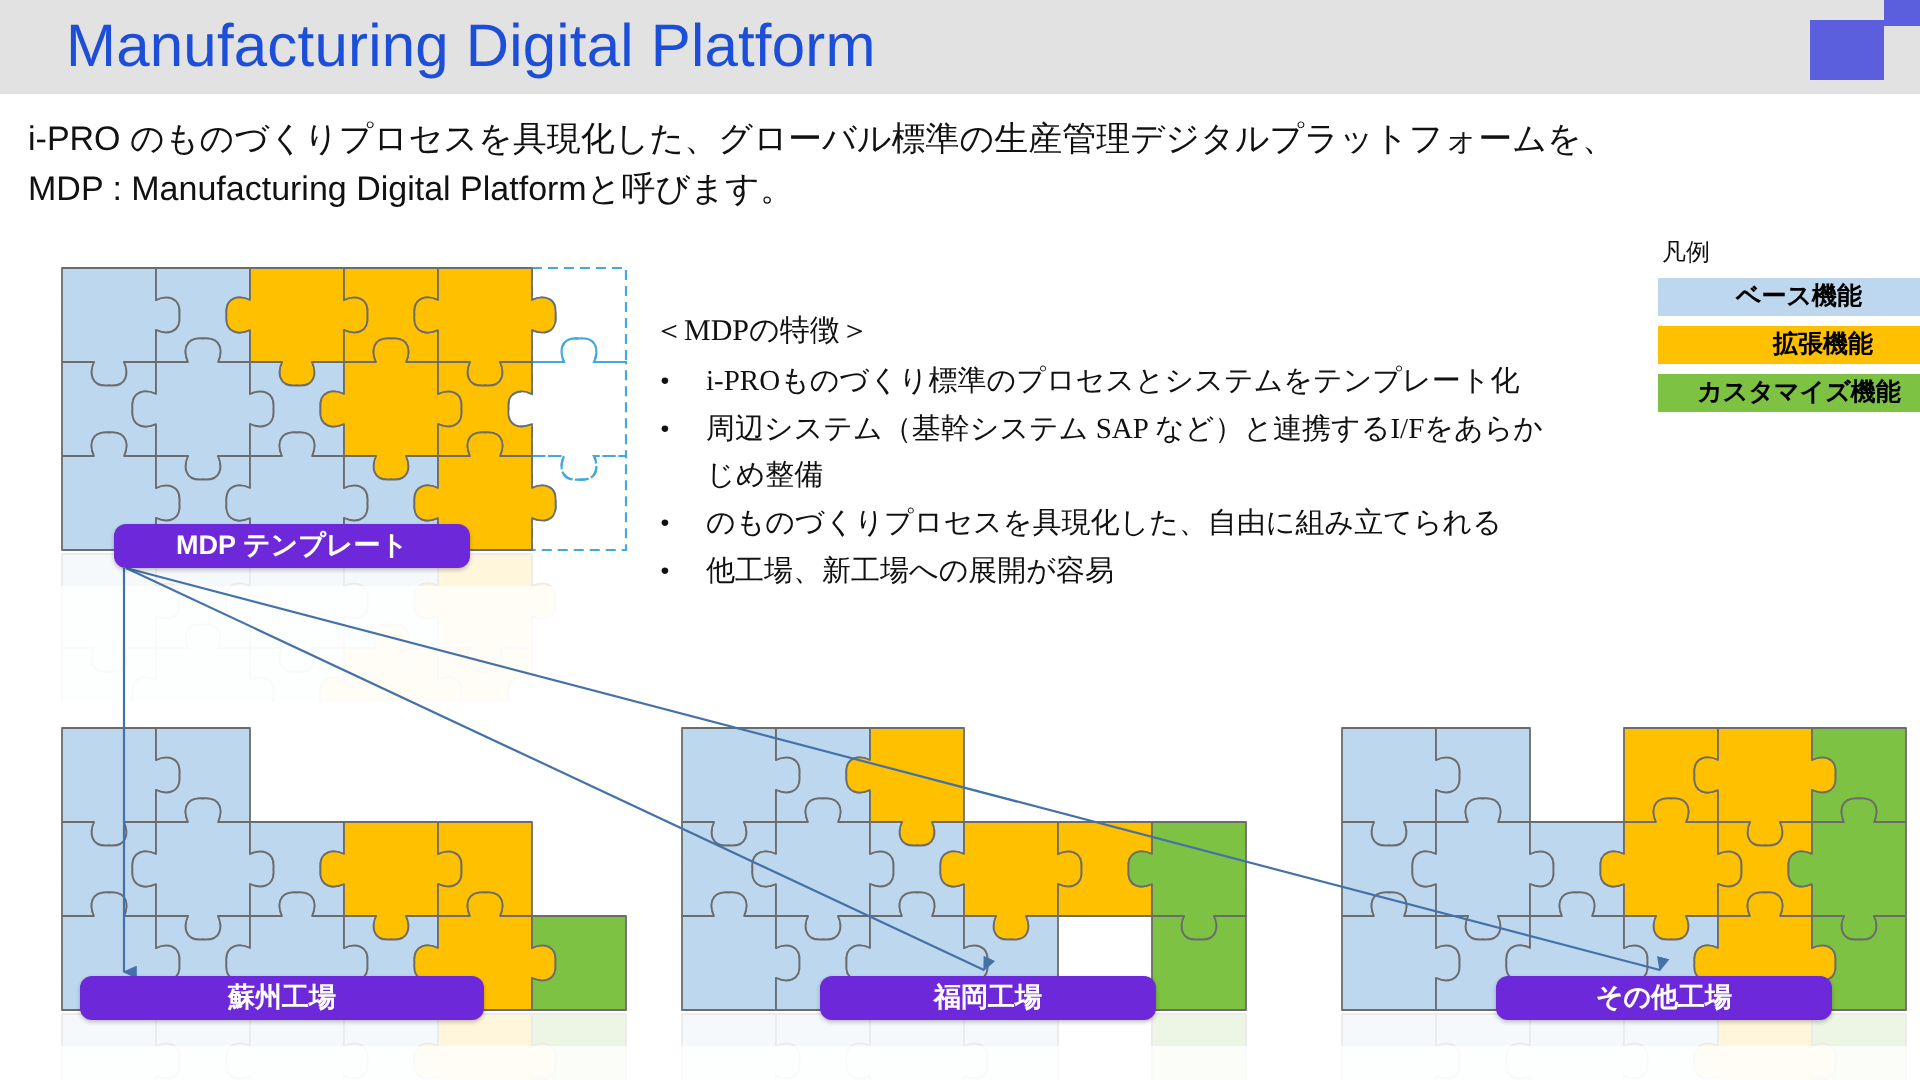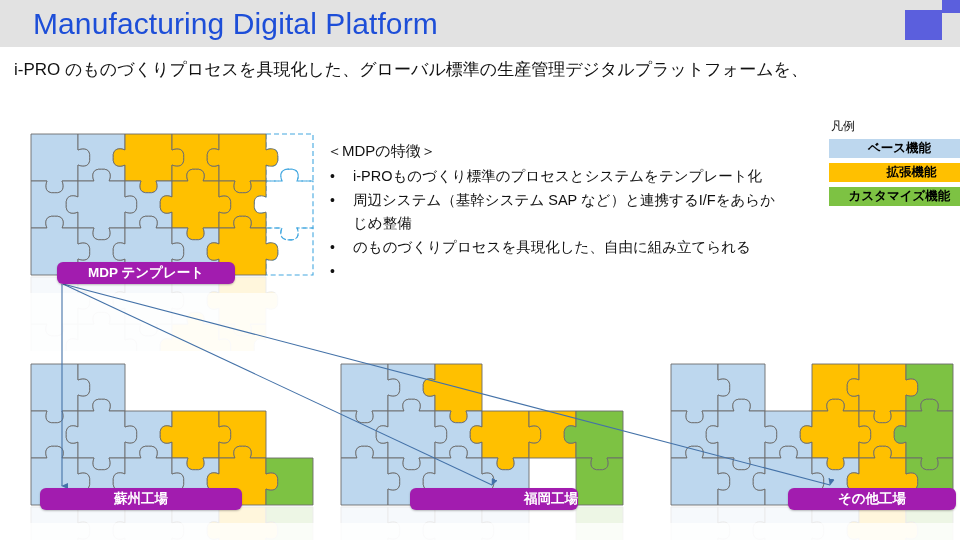--- a/index.html
+++ b/index.html
@@ -27,22 +27,22 @@
     background:#5b5fdd;
   }
   
   #intro{
     position:absolute;left:14px;top:57px;width:800px;
     font-size:17px;line-height:25px;color:#111;
   }
   #intro div{white-space:nowrap;}
   
   #features{
-    position:absolute;left:325px;top:139px;width:460px;
-    font-size:15px;line-height:24px;color:#111;
+    position:absolute;left:325px;top:154px;width:460px;
+    font-size:15px;line-height:24px;color:#111;font-family:Liberation Serif, serif;
   }
   #features .feat-title{margin:0 0 2px 2px;font-size:15px;}
   #features ul{list-style:none;margin:0;padding:0;}
   #features li{
     position:relative;padding-left:28px;margin:0 0 1px 0;
     font-size:14.5px;line-height:23px;
   }
   #features li .bullet{
     position:absolute;left:5px;top:0;font-size:14px;color:#111;
   }
@@ -55,60 +55,62 @@
   }
   #legend .lg-base{background:#bdd7ee;}
   #legend .lg-ext{background:#ffc000;padding-left:12px;}
   #legend .lg-cus{background:#7dc243;}
   
   .puzzle-wrap{position:absolute;}
   .puzzle-wrap svg{display:block;}
   
   .pill{
     position:absolute;height:22px;line-height:22px;text-align:center;
-    background:#a21caf;color:#ffffff;border-radius:6px;
+    background:#6d28d9;color:#ffffff;border-radius:6px;
     font-size:13.5px;font-weight:bold;white-space:nowrap;
     box-shadow:0 1px 2px rgba(0,0,0,.25);
   }
   #pill-mdp{left:57px;top:262px;width:178px;}
   #pill-suzhou{left:40px;top:488px;width:202px;}
-  #pill-fukuoka{left:410px;top:488px;width:168px;text-align:right;}
-  #pill-other{left:788px;top:488px;width:168px;}
+  #pill-fukuoka{left:410px;top:488px;width:168px;}
+  #pill-other{left:748px;top:488px;width:168px;}
   
   #connectors{position:absolute;left:0;top:0;width:960px;height:540px;pointer-events:none;}
 </style>
 </head>
 <body>
 
 <div id="header-band"></div>
 <div id="page-title">Manufacturing Digital Platform</div>
 <div id="accent-square-large"></div>
 <div id="accent-square-small"></div>
 
 <div id="intro">
   <div>i-PRO のものづくりプロセスを具現化した、グローバル標準の生産管理デジタルプラットフォームを、</div>
+  <div>MDP : Manufacturing Digital Platformと呼びます。</div>
 </div>
 
 <div id="features">
   <div class="feat-title">＜MDPの特徴＞</div>
   <ul>
     <li>
       <span class="bullet">•</span>
       <span>i-PROものづくり標準のプロセスとシステムをテンプレート化</span>
     </li>
     <li>
       <span class="bullet">•</span>
       <span>周辺システム（基幹システム SAP など）と連携するI/Fをあらかじめ整備</span>
     </li>
     <li>
       <span class="bullet">•</span>
       <span>のものづくりプロセスを具現化した、自由に組み立てられる</span>
     </li>
     <li>
       <span class="bullet">•</span>
+      <span>他工場、新工場への展開が容易</span>
     </li>
   </ul>
 </div>
 
 <div id="legend">
   <div class="legend-title">凡例</div>
   <div class="legend-item lg-base">ベース機能</div>
   <div class="legend-item lg-ext">拡張機能</div>
   <div class="legend-item lg-cus">カスタマイズ機能</div>
 </div>

